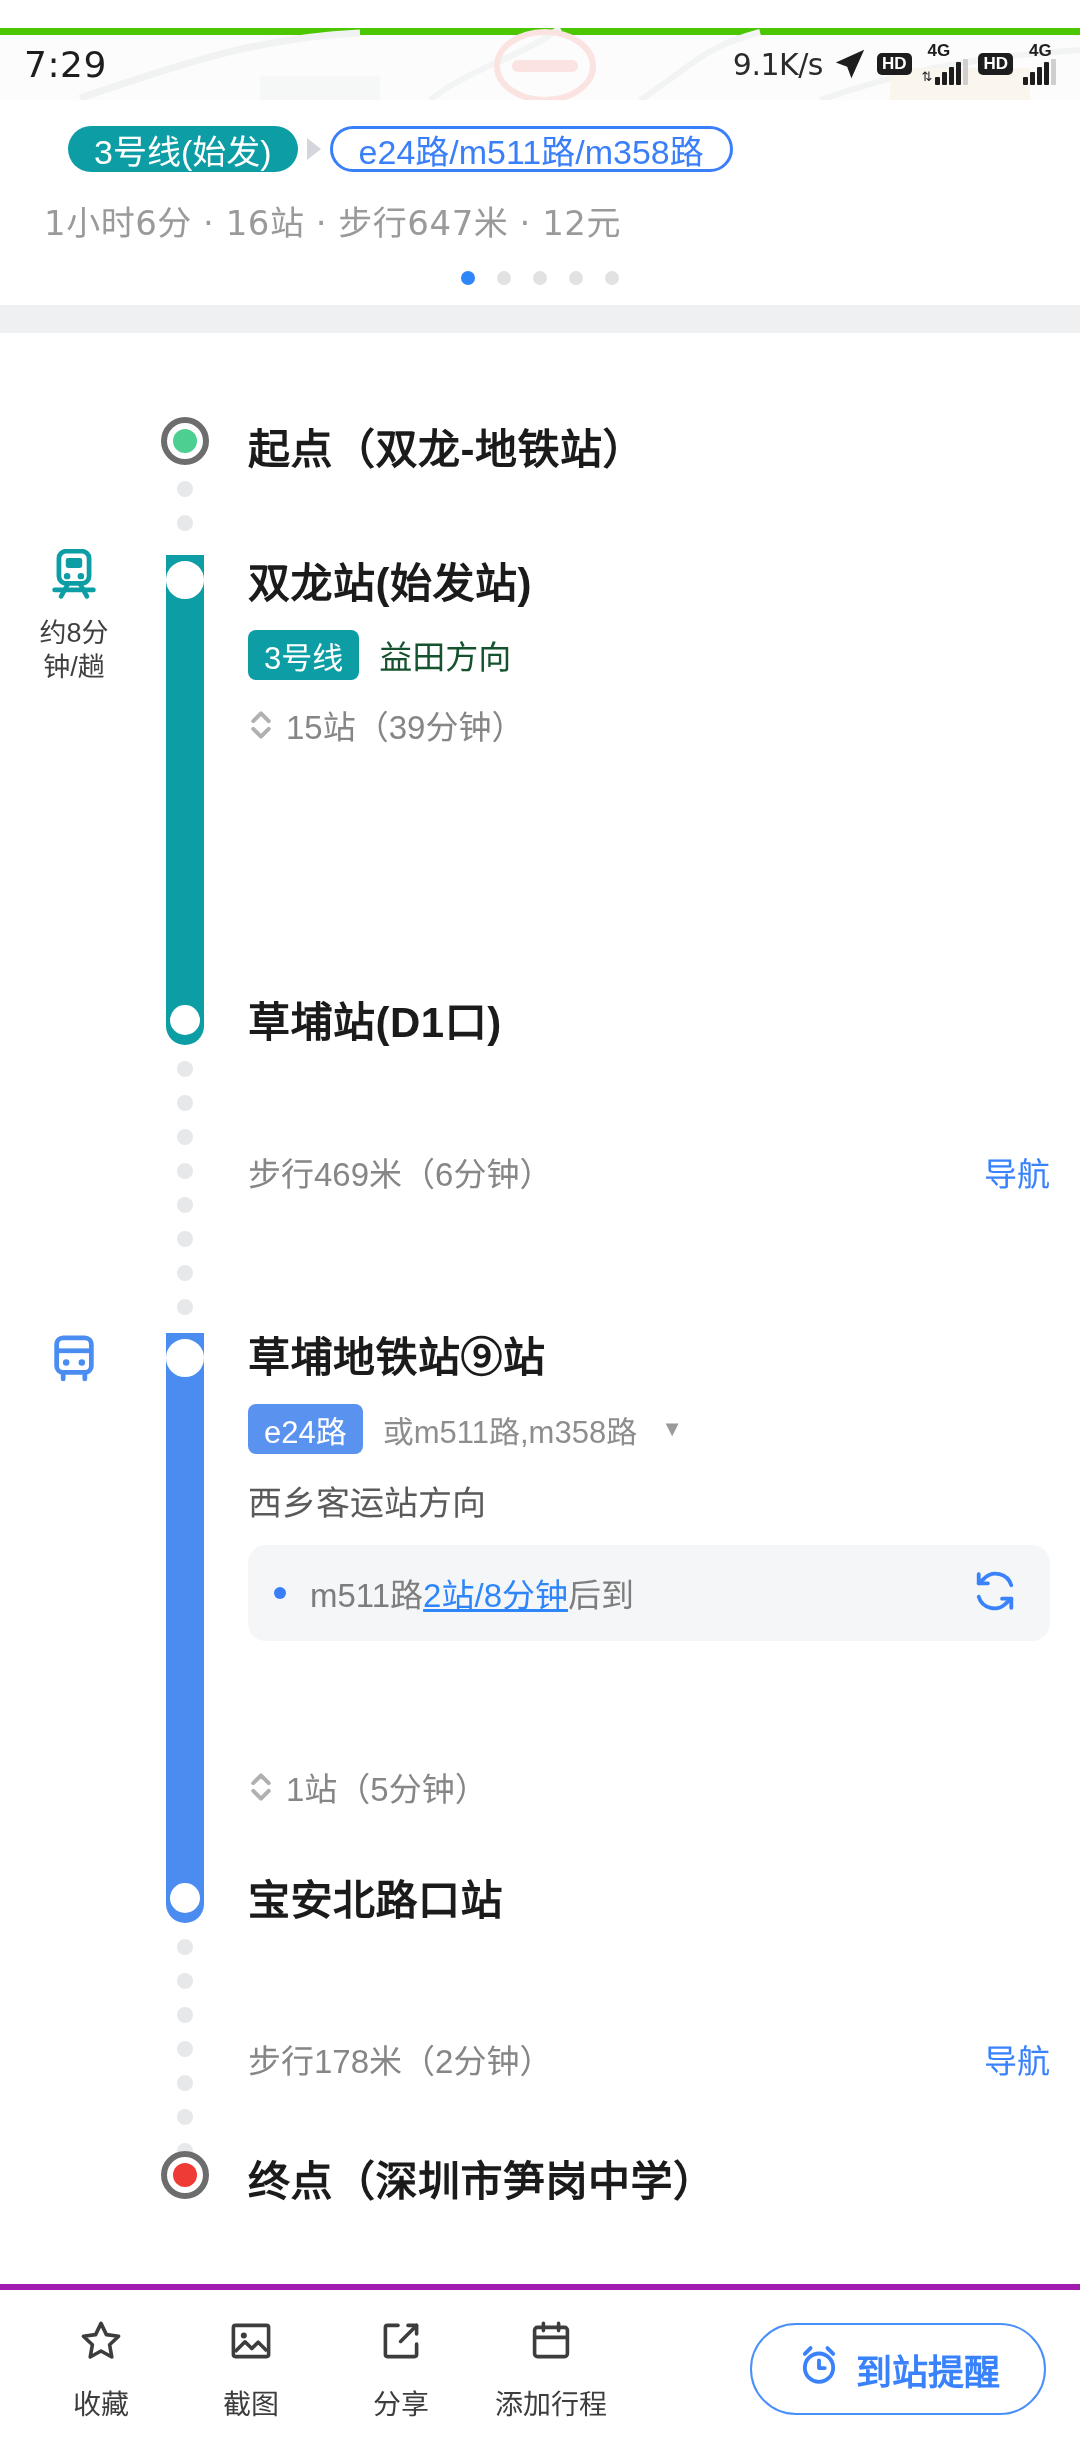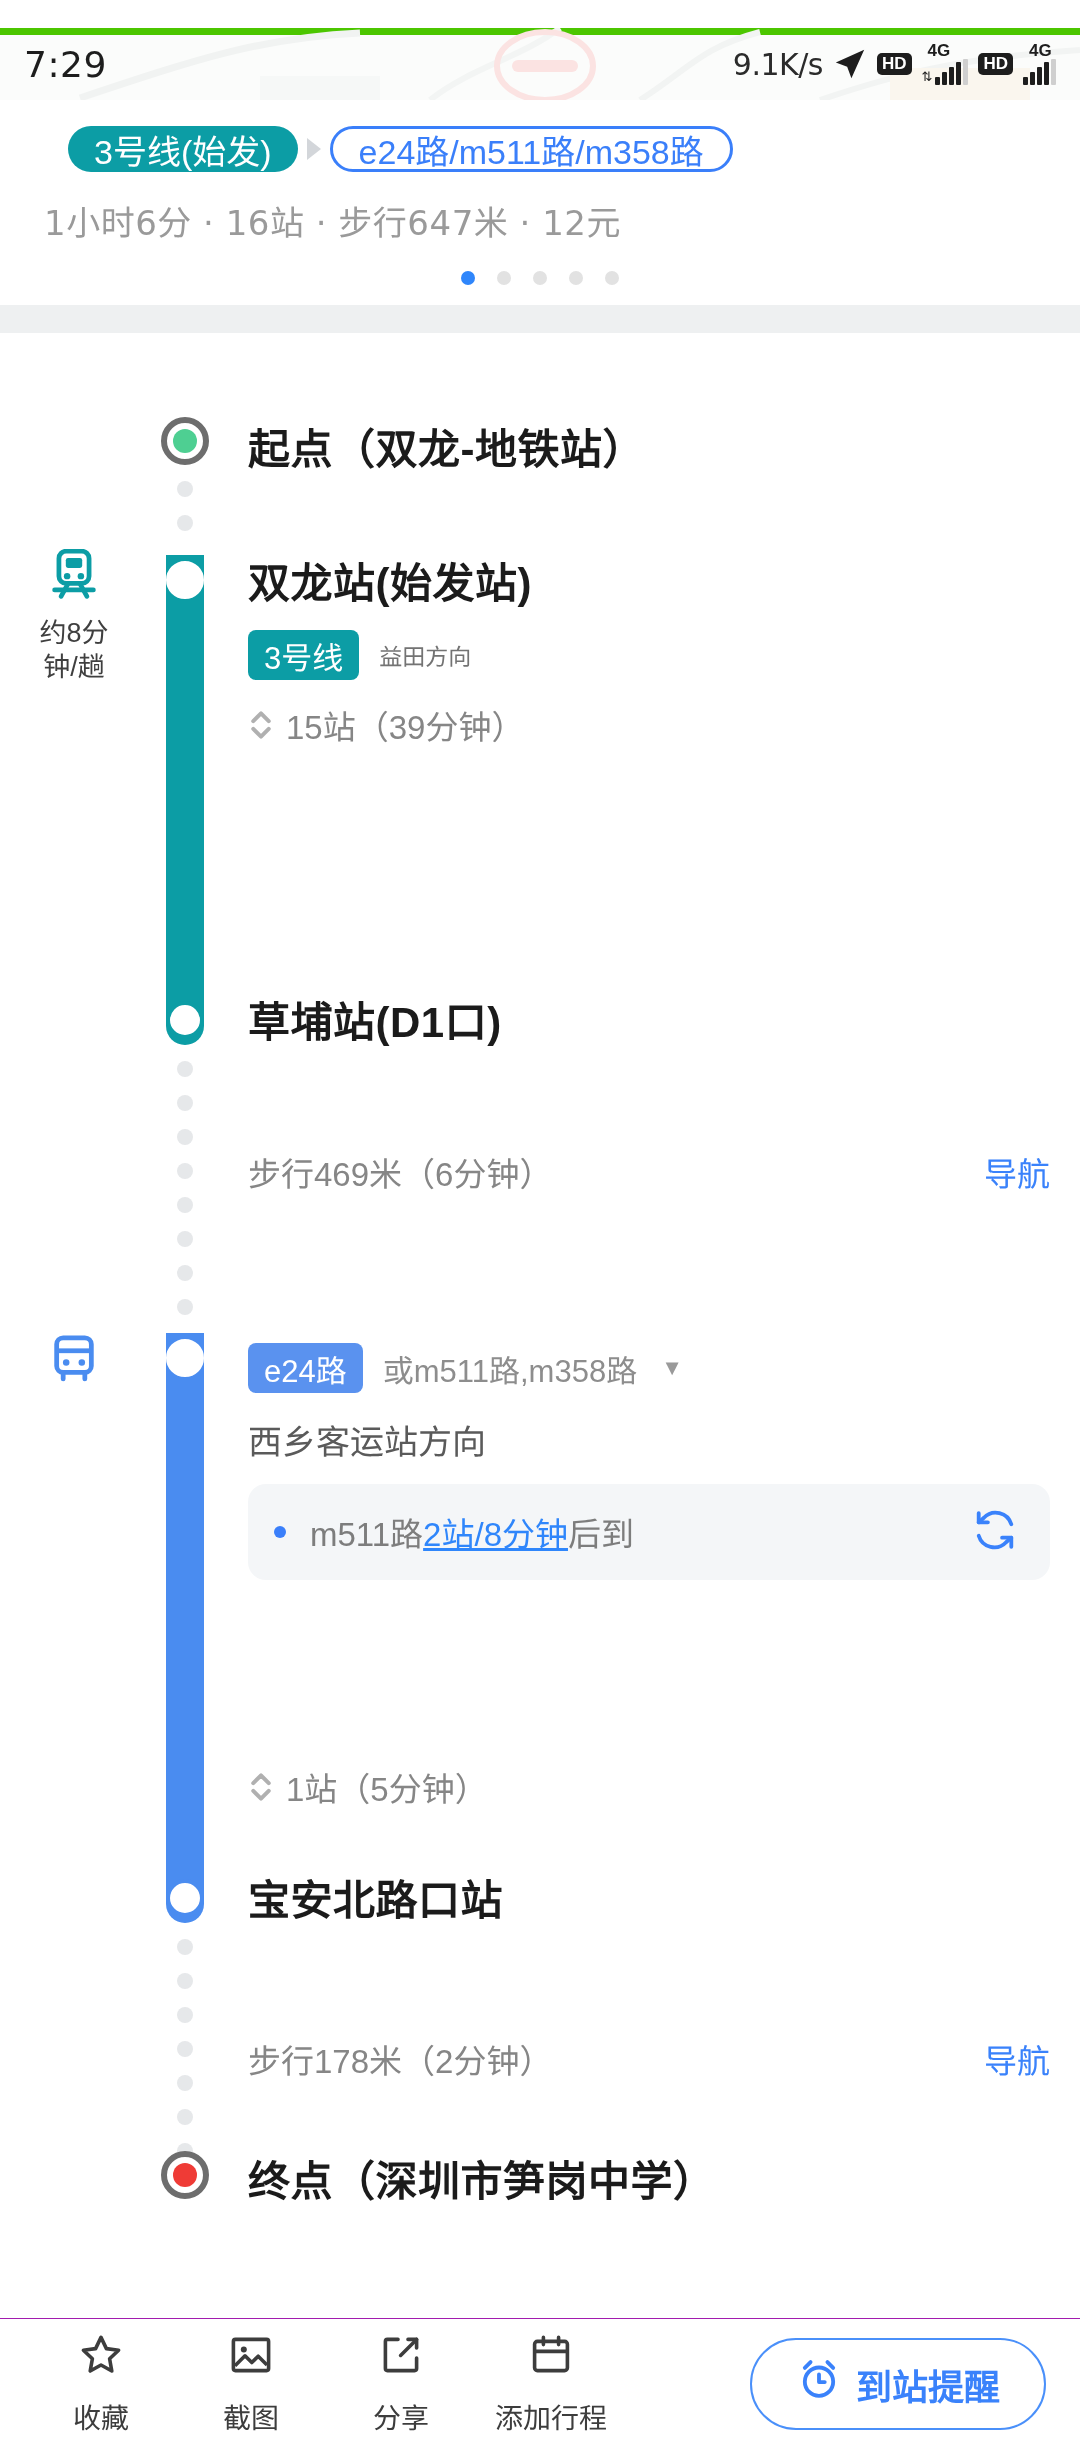--- a/index.html
+++ b/index.html
@@ -147,21 +147,21 @@
     font-family:"Liberation Sans",sans-serif;
   }
   .line-row{ display:flex; align-items:center; gap:20px; margin-top:20px;}
   .line-badge{
     display:inline-flex; align-items:center; justify-content:center;
     height:50px; padding:0 16px; border-radius:8px;
     color:#fff; font-size:31px; white-space:nowrap;
   }
   .line-badge.teal{ background:#0c9da5; }
   .line-badge.blue{ background:#5a92ef; }
-  .dir-text{ font-size:23px; color:#737373; }
+  .dir-text{ font-size:33px; color:#14532d; }
   .alt-text{ font-size:31px; color:#8d8d8d; }
   .caret{ font-size:22px; color:#9a9a9a; margin-left:4px; }
 
   .dir-line{ font-size:34px; color:#5a5a5a; margin-top:22px; }
 
   .arrive-card{
     margin-top:20px;
     background:#f4f6f8; border-radius:18px;
     height:96px; display:flex; align-items:center;
     padding:0 32px 0 26px;
@@ -172,22 +172,22 @@
   .refresh-ico{ margin-left:auto; }
 
   .seg-line{
     display:flex; align-items:center; font-size:33px; color:#868686;
   }
   .chev{ margin-right:12px; display:inline-flex; flex-direction:column; gap:3px;}
   .nav-link{ margin-left:auto; color:#3a82fb; font-size:33px; }
 
   
   .bottombar{
-    position:absolute; left:0; bottom:0; width:1080px; height:130px;
-    background:#fff; border-top:1px solid #a21caf;
+    position:absolute; left:0; bottom:0; width:1080px; height:164px;
+    background:#fff; border-top:6px solid #a21caf;
     display:flex; align-items:center; padding:0 26px;
   }
   .tool{
     flex:none; width:150px; display:flex; flex-direction:column;
     align-items:center; gap:10px;
   }
   .tool span{ font-size:28px; color:#3d3d3d; font-family:"Liberation Sans",sans-serif;}
   .alarm-btn{
     margin-left:auto; margin-right:8px;
     height:92px; border:2px solid #4a90fa; border-radius:46px;
@@ -341,20 +341,21 @@
         <rect x="4" y="2.2" width="16" height="16" rx="3" fill="none" stroke="#4a8cf0" stroke-width="2.2"></rect>
         <path d="M5 8.2h14" stroke="#4a8cf0" stroke-width="2.2"></path>
         <circle cx="8.4" cy="13.6" r="1.5" fill="#4a8cf0"></circle>
         <circle cx="15.6" cy="13.6" r="1.5" fill="#4a8cf0"></circle>
         <path d="M7 18.2v3M17 18.2v3" stroke="#4a8cf0" stroke-width="2.2" stroke-linecap="round"></path>
       </svg>
     </span>
   </div>
 
   <div class="content" style="top:990px;">
+    <div class="stop-title">草埔地铁站⑨站</div>
     <div class="line-row">
       <span class="line-badge blue">e24路</span>
       <span class="alt-text">或m511路,m358路</span>
       <span class="caret">▼</span>
     </div>
     <div class="dir-line">西乡客运站方向</div>
     <div class="arrive-card">
       <span class="arrive-dot"></span>
       <span class="arrive-text"><span>m511路</span><b>2站/8分钟</b><span>后到</span></span>
       <span class="refresh-ico">

